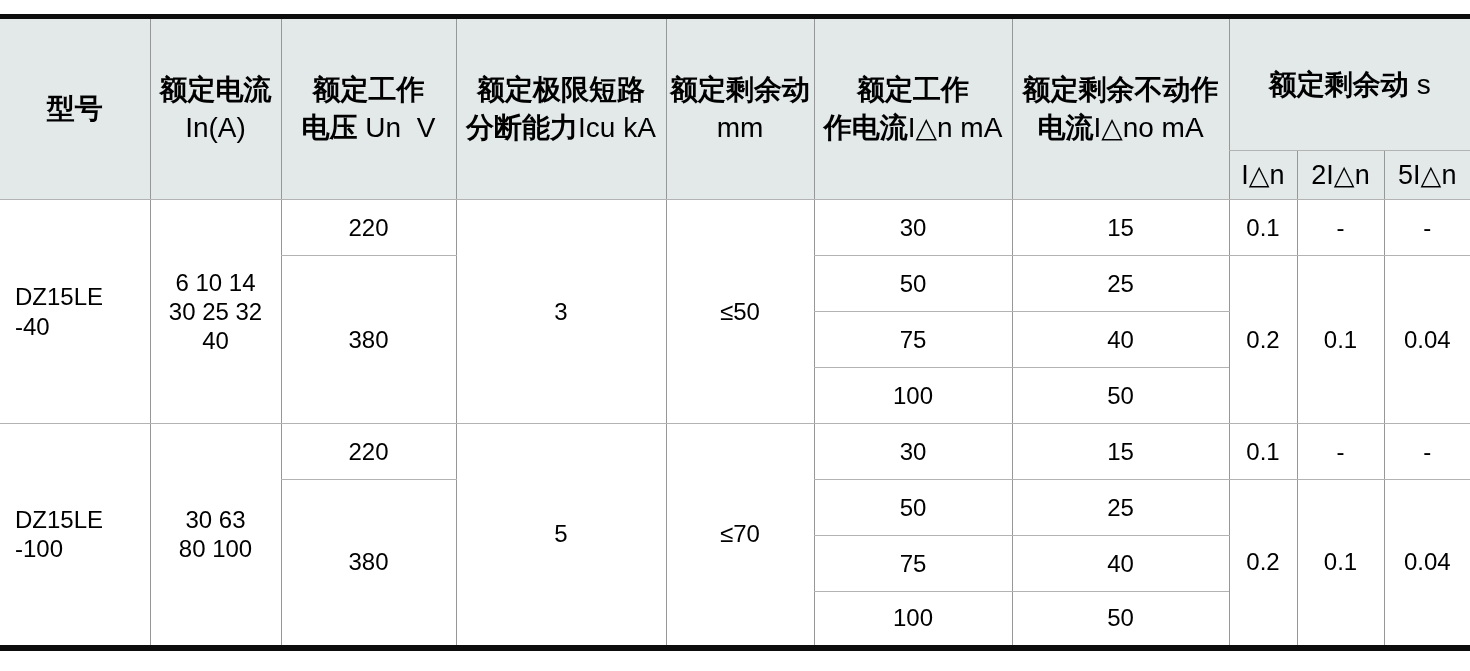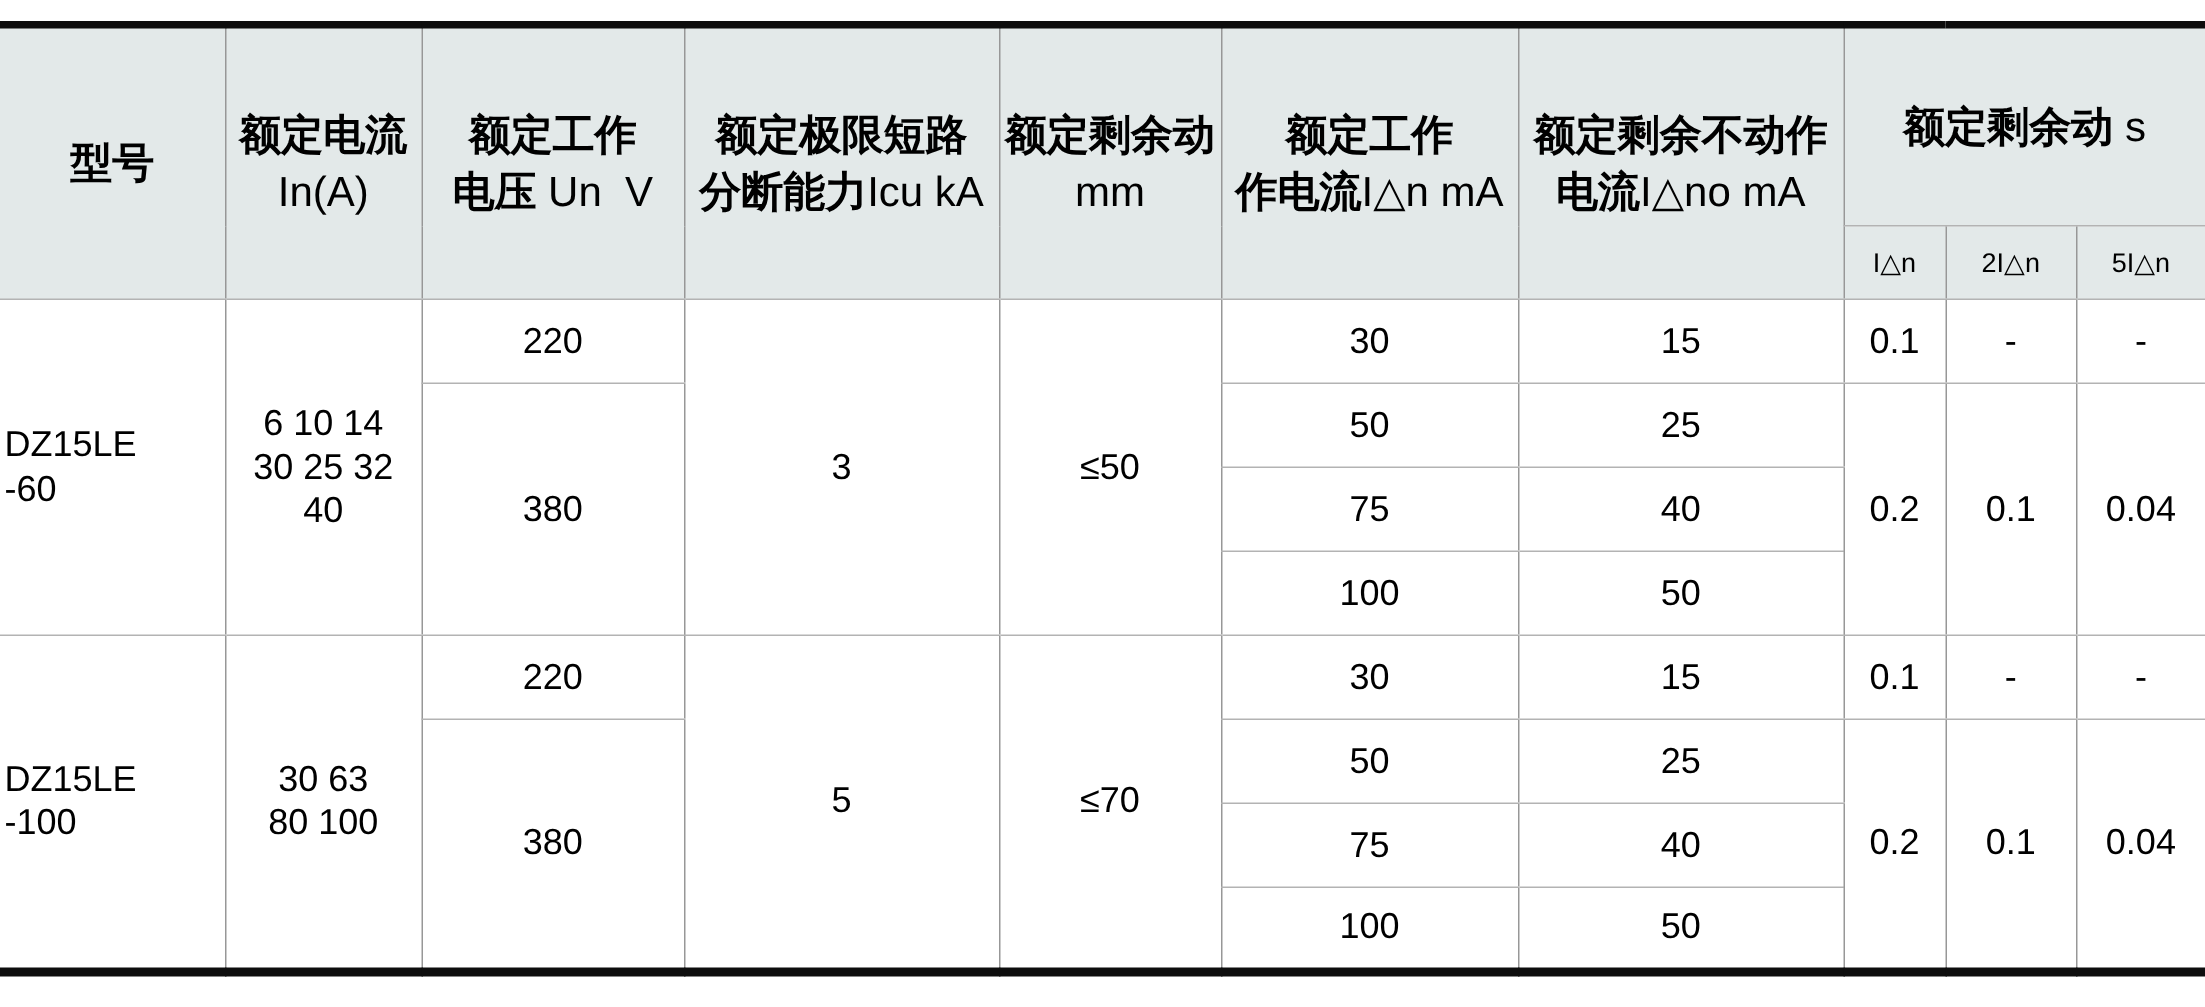--- a/index.html
+++ b/index.html
@@ -29,27 +29,27 @@
     border-top:1px solid var(--rowline);
     border-bottom:1px solid var(--rowline);
     text-align:center;
     vertical-align:middle;
     font-weight:400;
   }
   th.first,td.first{border-left:none;}
   thead th{background:var(--header-bg);font-size:28px;}
   tr.hr1{height:134px;}
   tr.hr2{height:49px;}
-  tr.hr2 th{font-size:18px;}
+  tr.hr2 th{font-size:27px;}
   tbody tr{height:56px;}
   tbody td{font-size:24px;background:#fff;}
   .hl{line-height:1.34;white-space:pre;}
   .b{font-weight:700;}
   .r{font-weight:400;}
-  td.model-cell{text-align:left;padding-left:3px;line-height:1.22;}
+  td.model-cell{text-align:left;padding-left:15px;line-height:1.22;}
   .ml{line-height:1.22;}
 </style>
 </head>
 <body>
 
 <table class="spec">
   <colgroup>
     <col style="width:150px">
       <col style="width:131px">
       <col style="width:175px">
@@ -98,21 +98,21 @@
       <th>I△n</th>
       <th>2I△n</th>
       <th>5I△n</th>
     </tr>
   </thead>
   <tbody>
 
     <tr>
       <td rowspan="4" class="first model-cell">
         <div class="ml">DZ15LE</div>
-        <div class="ml">-60</div>
+        <div class="ml">-40</div>
       </td>
       <td rowspan="4">
         <div class="ml">6 10 14</div>
         <div class="ml">30 25 32</div>
         <div class="ml">40</div>
       </td>
       <td>220</td>
       <td rowspan="4">3</td>
       <td rowspan="4">≤50</td>
       <td>30</td>

